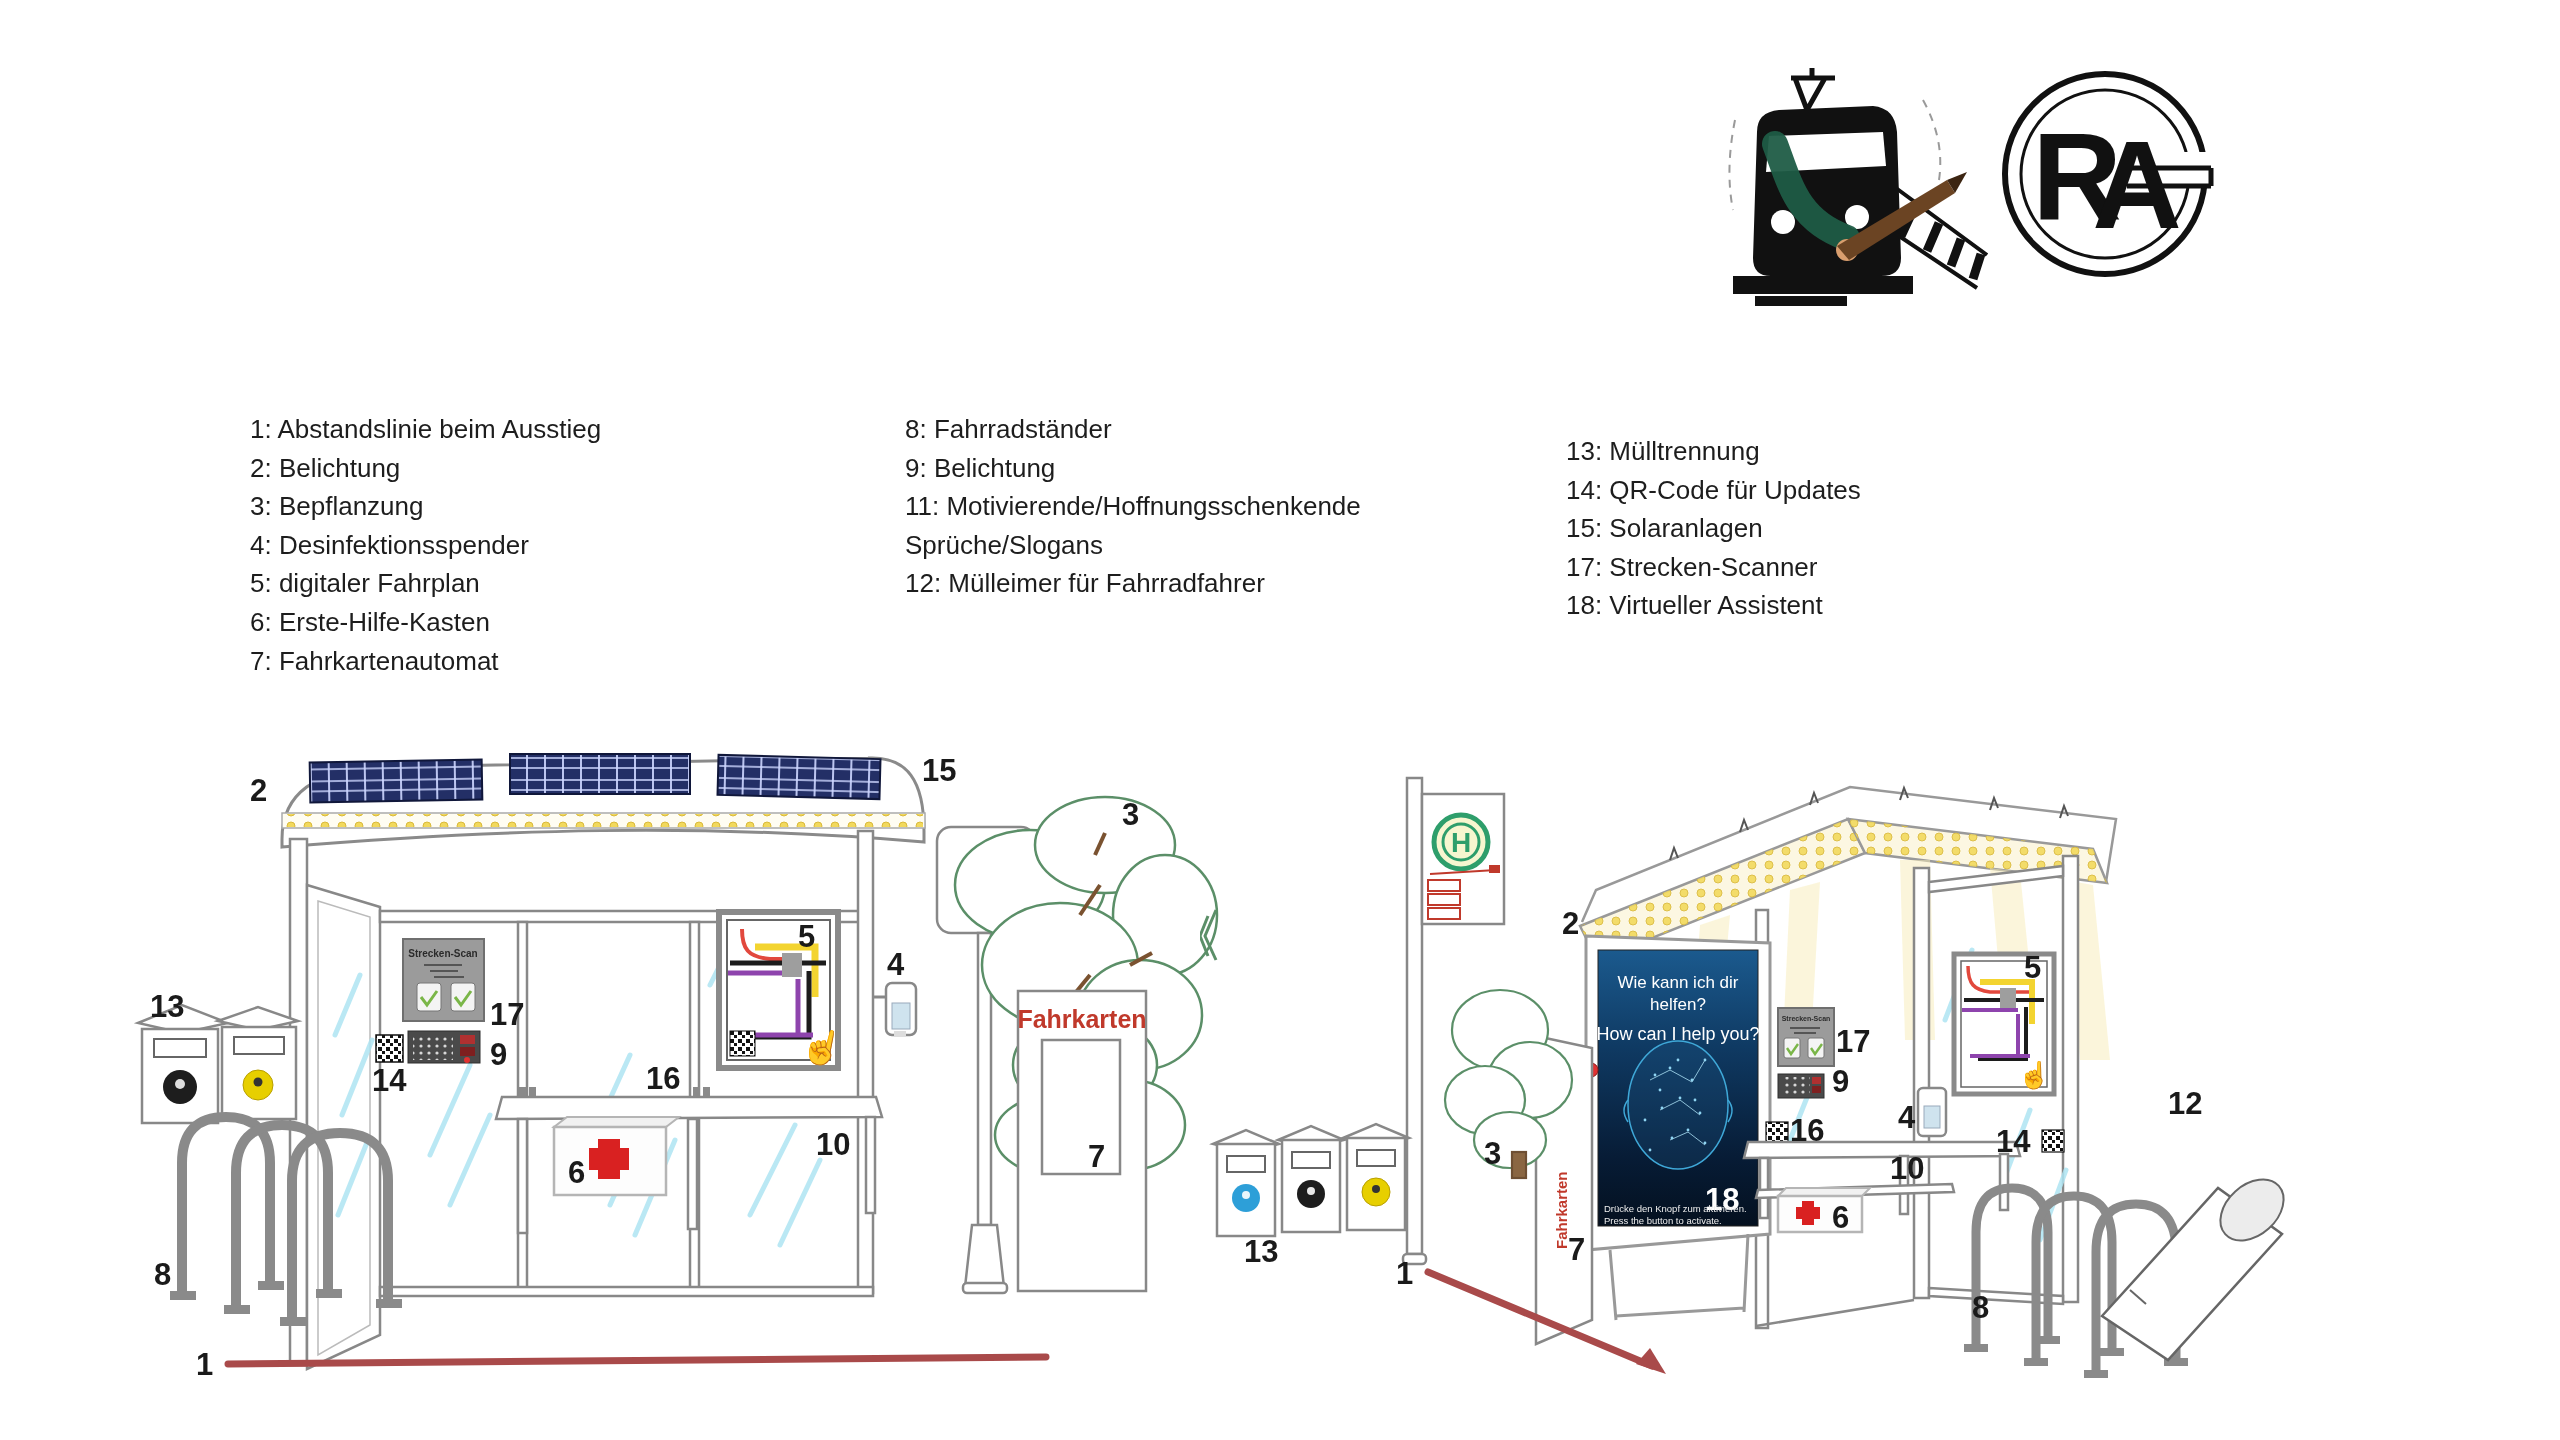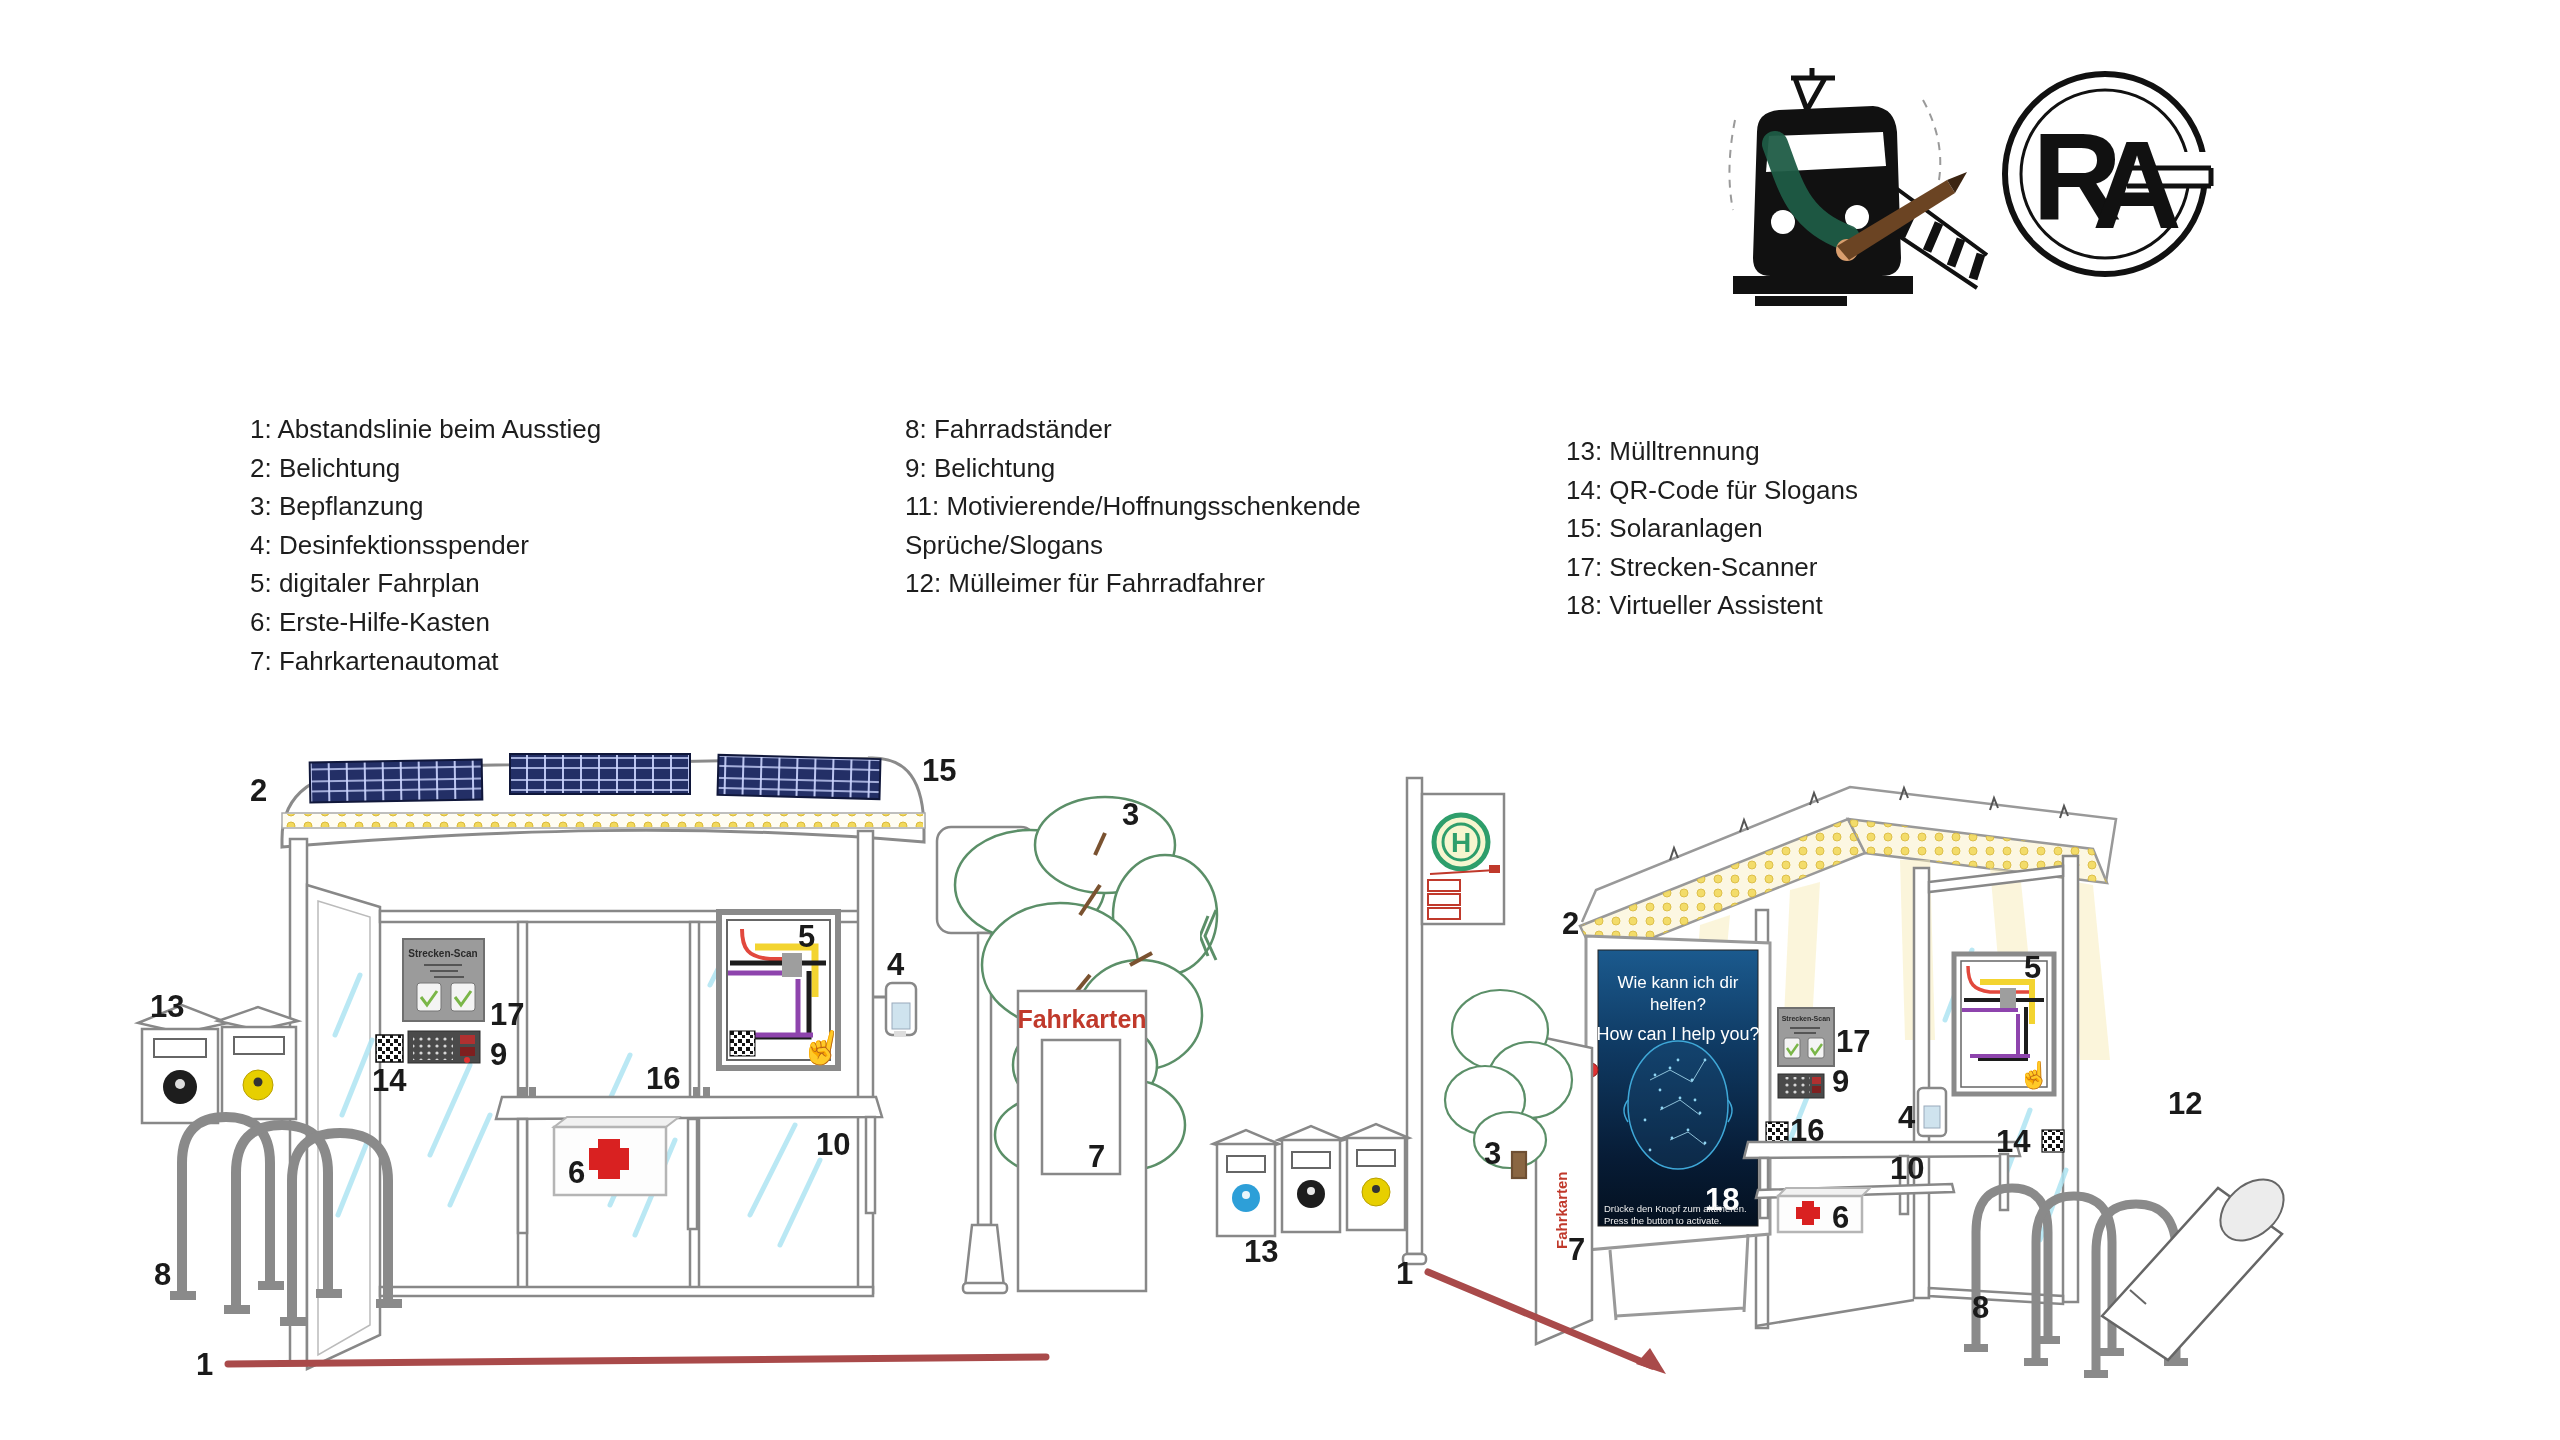--- a/index.html
+++ b/index.html
@@ -67,21 +67,21 @@
     </div>
   <div class="legend" style="left:905px;top:410px;width:620px;">
       <div class="legend-line">8: Fahrradständer</div>
       <div class="legend-line">9: Belichtung</div>
       <div class="legend-line">11: Motivierende/Hoffnungsschenkende</div>
       <div class="legend-line">Sprüche/Slogans</div>
       <div class="legend-line">12: Mülleimer für Fahrradfahrer</div>
     </div>
   <div class="legend" style="left:1566px;top:432px;width:600px;">
       <div class="legend-line">13: Mülltrennung</div>
-      <div class="legend-line">14: QR-Code für Slogans</div>
+      <div class="legend-line">14: QR-Code für Updates</div>
       <div class="legend-line">15: Solaranlagen</div>
       <div class="legend-line">17: Strecken-Scanner</div>
       <div class="legend-line">18: Virtueller Assistent</div>
     </div>
 
   <svg style="position:absolute;left:130px;top:735px;" width="1090" height="680" viewBox="0 0 1090 680">
     <defs>
       <pattern id="solar" width="18" height="22" patternUnits="userSpaceOnUse">
         <rect width="18" height="22" fill="#232f66"></rect>
         <path d="M0,1 H18 M0,11 H18" stroke="#cdd6ff" stroke-width="1.4"></path>

